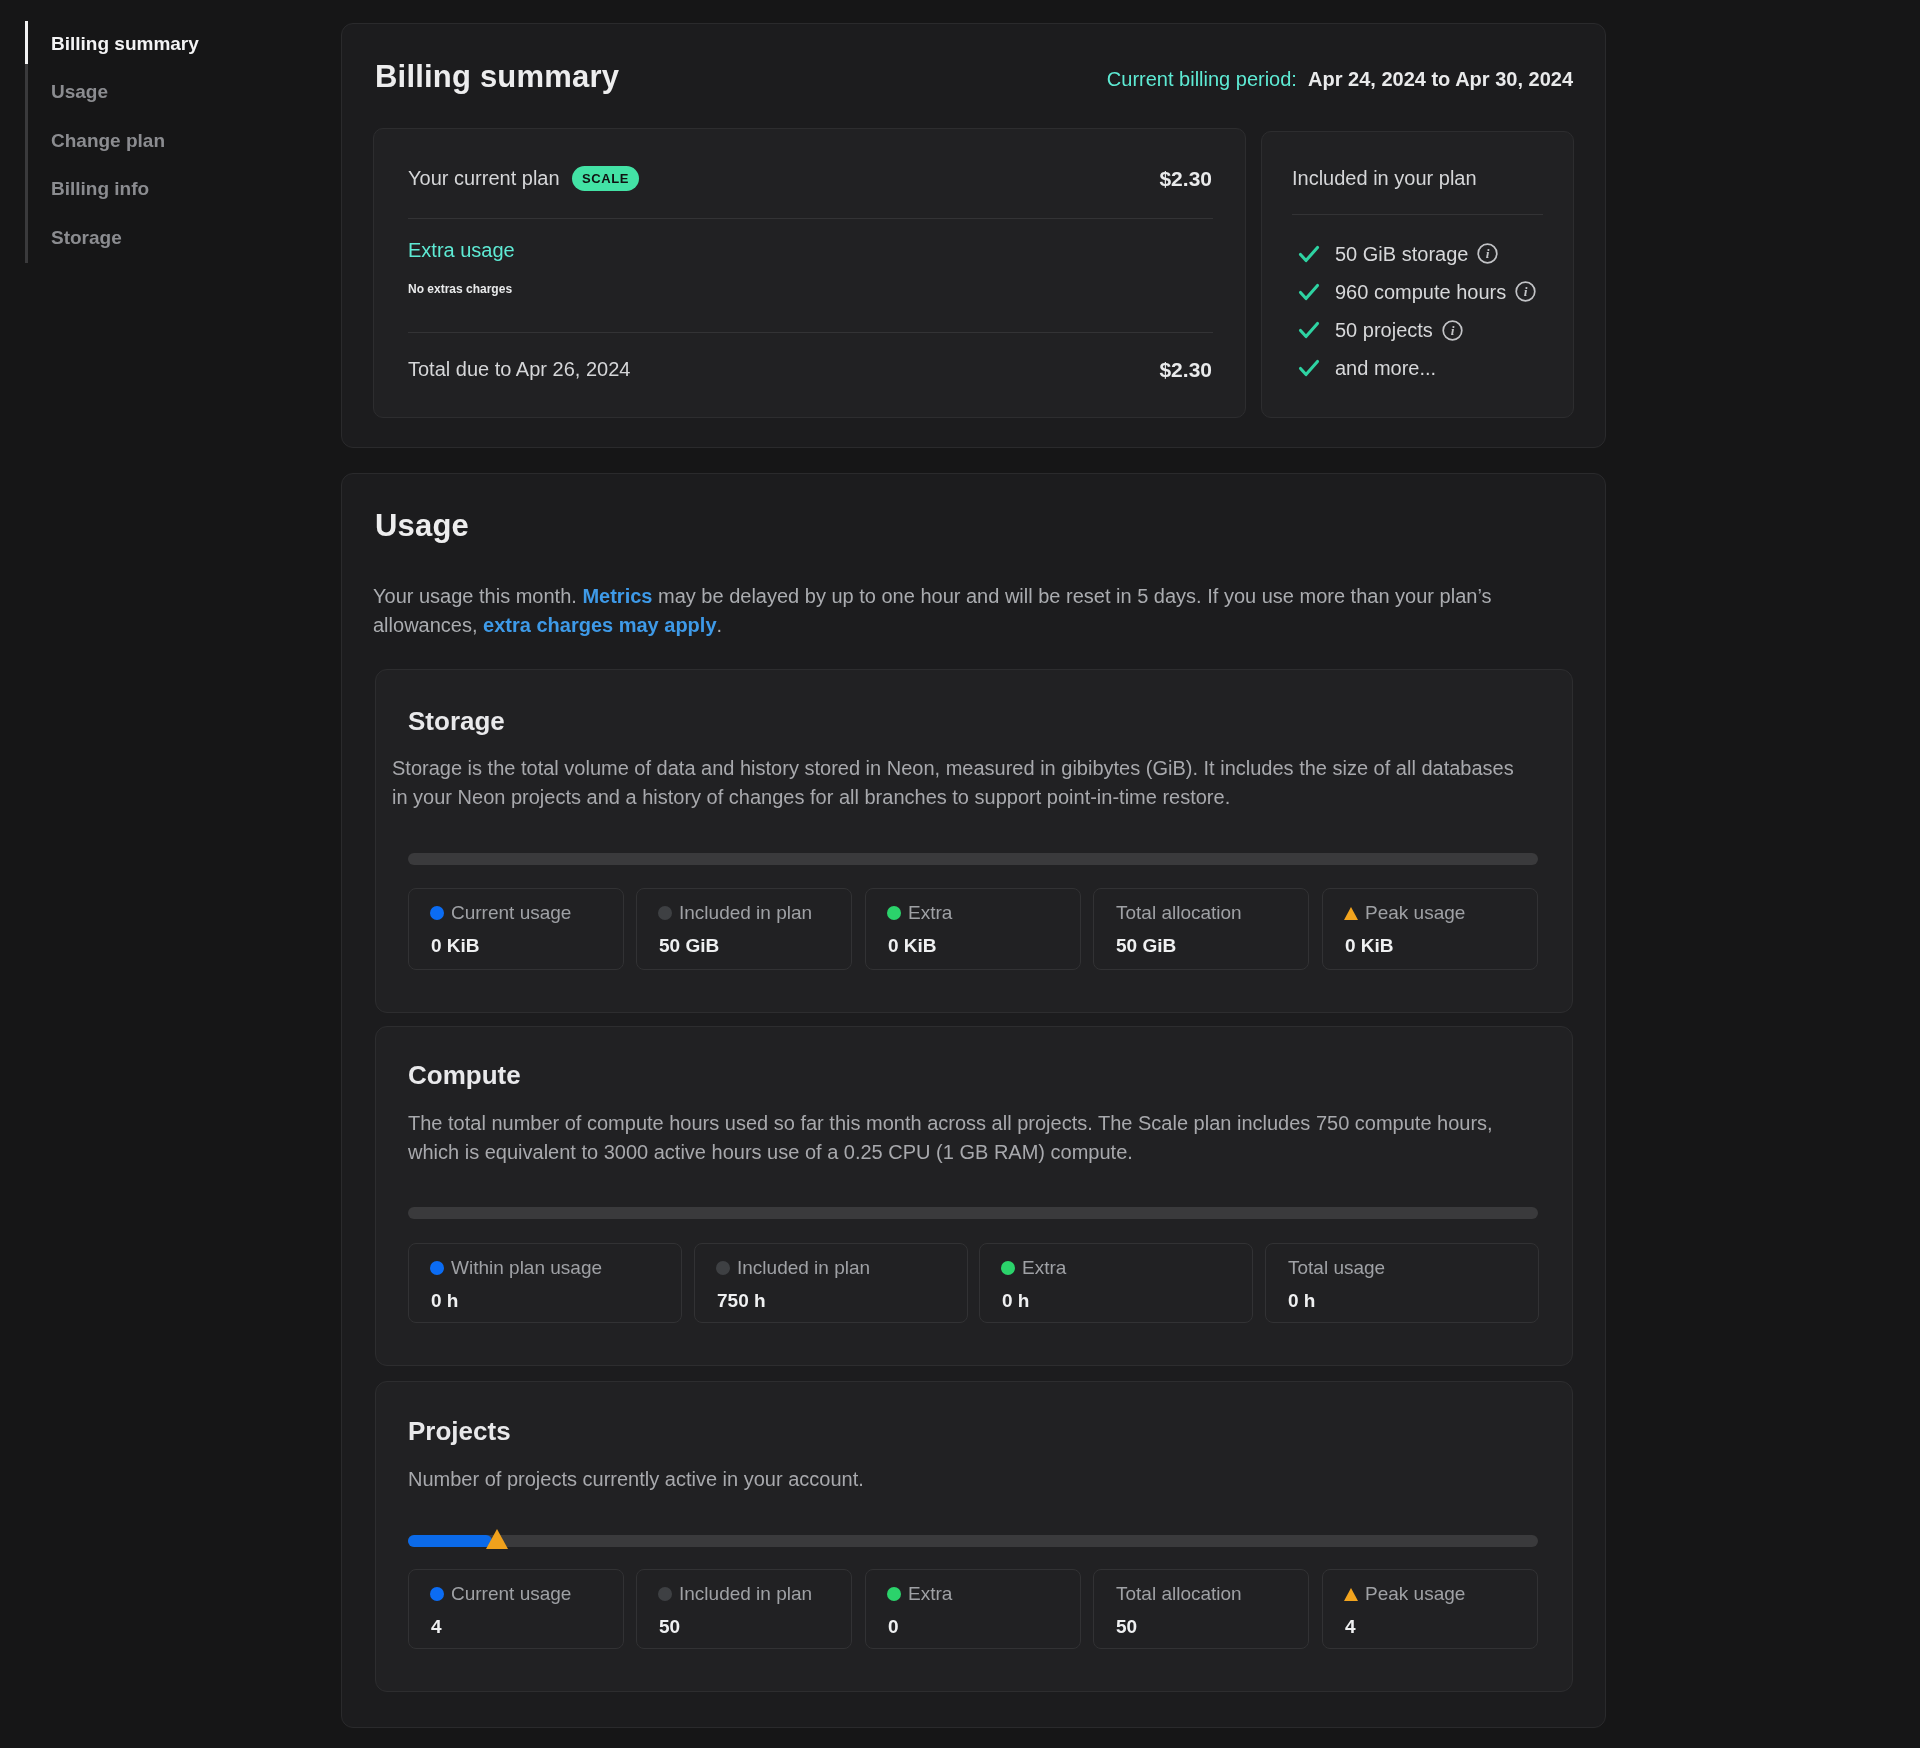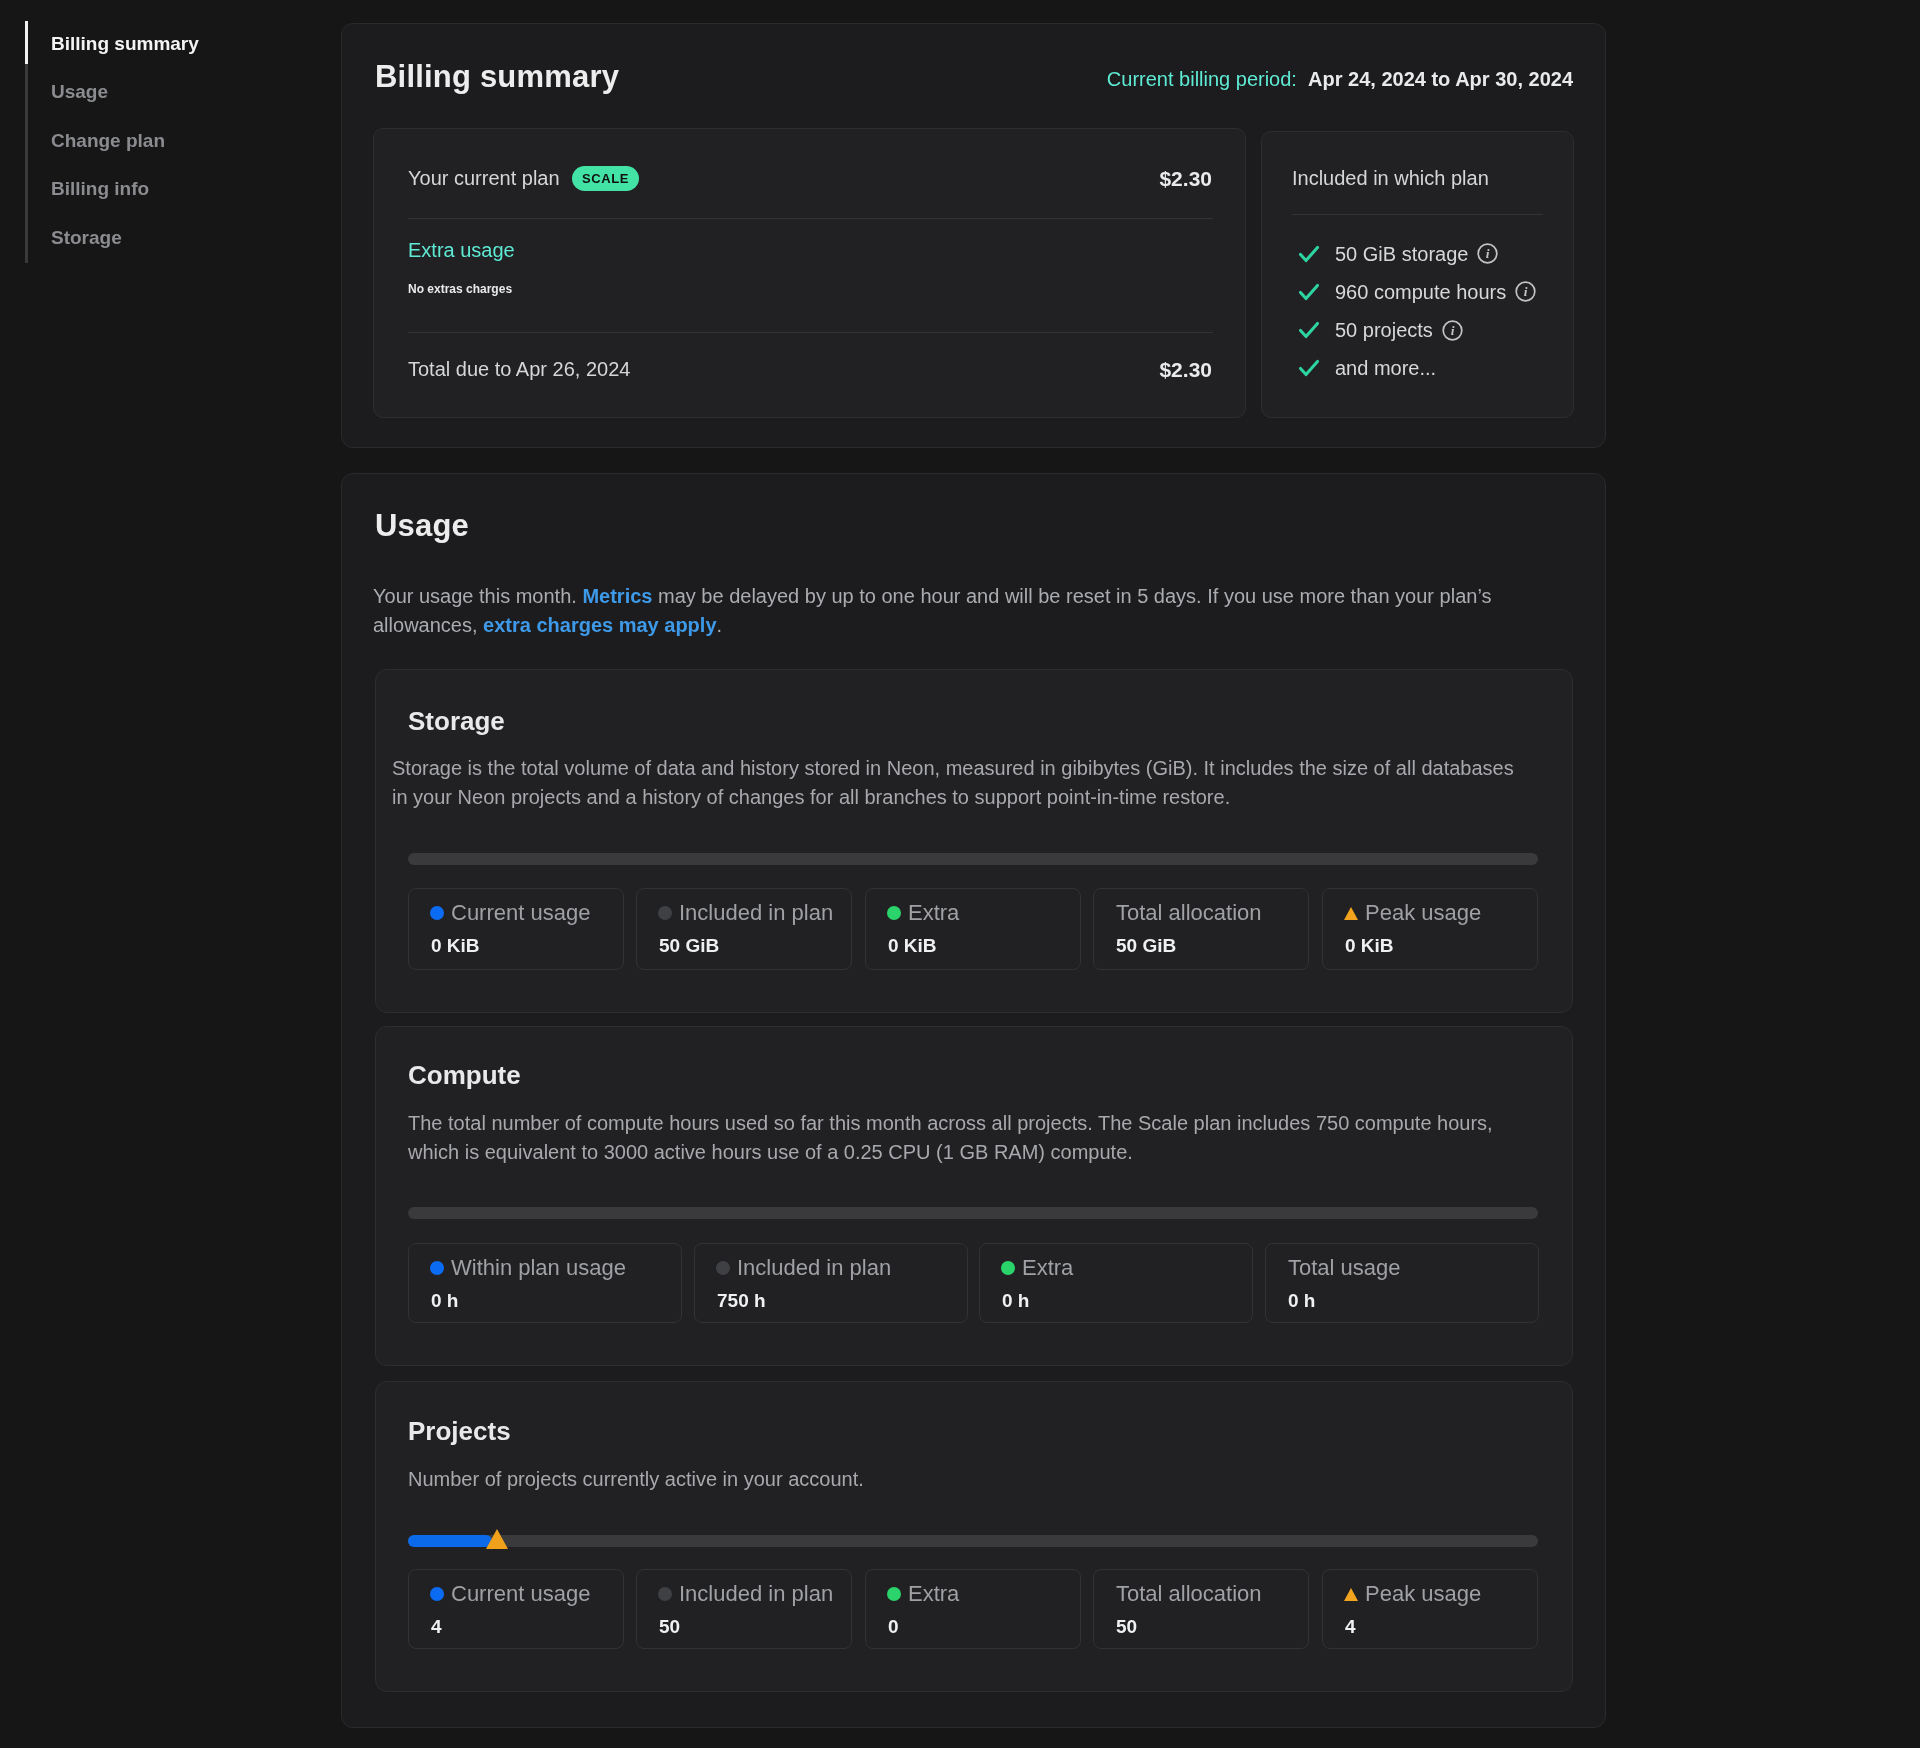--- a/index.html
+++ b/index.html
@@ -13,21 +13,21 @@
 .desc { position:absolute; font-size:20px; line-height:29px; color:#a8a9ad; }
 .bold20 { position:absolute; font-size:20px; font-weight:700; line-height:29px; color:#e9eaeb; }
 .money { position:absolute; font-size:21px; font-weight:700; line-height:29px; color:#e9eaeb; }
 .hr { position:absolute; height:1px; background:#333335; }
 .nav { position:absolute; font-size:19px; font-weight:700; line-height:24px; color:#8b8c90; }
 .badge { position:absolute; left:572px; top:166px; width:67px; height:25px; background:#43e2a5; border-radius:13px; color:#101211; font-size:13px; font-weight:700; text-align:center; line-height:25px; letter-spacing:0.6px; }
 .bar { position:absolute; left:408px; width:1130px; height:12px; border-radius:6px; background:#3a3a3c; }
 .sb { position:absolute; background:#212123; border:1px solid #323234; border-radius:8px; }
 .sb .dot { position:absolute; left:21px; top:17px; width:14px; height:14px; border-radius:50%; }
 .sb .tri { position:absolute; left:21px; top:18px; width:0; height:0; border-left:7px solid transparent; border-right:7px solid transparent; border-bottom:13px solid #f2a41e; }
-.sb .sl { position:absolute; top:14px; font-size:22px; line-height:20px; color:#9fa1a5; }
+.sb .sl { position:absolute; top:14px; font-size:19px; line-height:20px; color:#9fa1a5; }
 .sb .sv { position:absolute; left:22px; top:45px; font-size:19px; font-weight:700; line-height:24px; color:#eff0f1; }
 .chk { position:absolute; left:1297px; }
 .ct { position:absolute; left:1335px; font-size:20px; line-height:29px; color:#d7d8da; }
 .inf { position:absolute; }
 .link { color:#3e9ae8; font-weight:700; }
 </style></head>
 <body>
 
 <div class="abs" style="left:25px;top:21px;width:3px;height:242px;background:#3a3a3c"></div>
 <div class="abs" style="left:25px;top:21px;width:3px;height:43px;background:#f2f2f3"></div>
@@ -46,21 +46,21 @@
 <div class="badge">SCALE</div>
 <div class="money" style="top:164px;left:1000px;width:212px;text-align:right">$2.30</div>
 <div class="hr" style="left:408px;top:218px;width:805px"></div>
 <div class="t20 gray" style="left:408px;top:236px">Extra usage</div>
 <div class="bold20" style="left:408px;top:275px;font-size:12px">No extras charges</div>
 <div class="hr" style="left:408px;top:332px;width:805px"></div>
 <div class="t20" style="left:408px;top:355px">Total due to Apr 26, 2024</div>
 <div class="money" style="top:355px;left:1000px;width:212px;text-align:right">$2.30</div>
 
 <div class="box" style="left:1261px;top:131px;width:313px;height:287px"></div>
-<div class="t20" style="left:1292px;top:164px">Included in which plan</div>
+<div class="t20" style="left:1292px;top:164px">Included in your plan</div>
 <div class="hr" style="left:1292px;top:214px;width:251px"></div>
 <svg class="chk" style="top:242px" width="24" height="24" viewBox="0 0 24 24">
     <path d="M3.5 12.5 L9 18.5 L20.5 5.5" fill="none" stroke="#2ed3a2" stroke-width="3.1" stroke-linecap="round" stroke-linejoin="round"></path>
   </svg>
 <div class="ct" style="top:240px">50 GiB storage</div>
 <svg class="inf" style="left:1477px;top:243px" width="21" height="21" viewBox="0 0 21 21">
     <circle cx="10.5" cy="10.5" r="9.3" fill="none" stroke="#c2c3c6" stroke-width="1.7"></circle>
     <text x="10.7" y="15.3" font-family="Liberation Serif, serif" font-style="italic" font-weight="bold" font-size="13.5" fill="#c2c3c6" text-anchor="middle">i</text>
   </svg>
 <svg class="chk" style="top:280px" width="24" height="24" viewBox="0 0 24 24">

